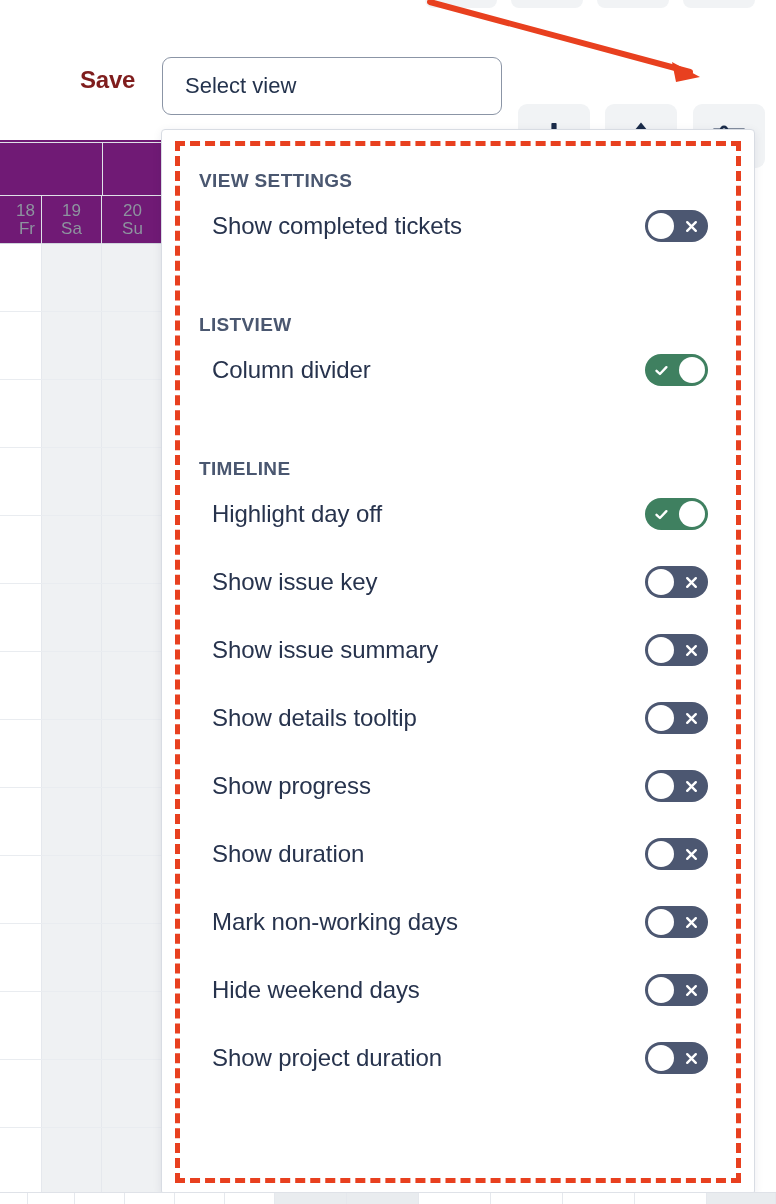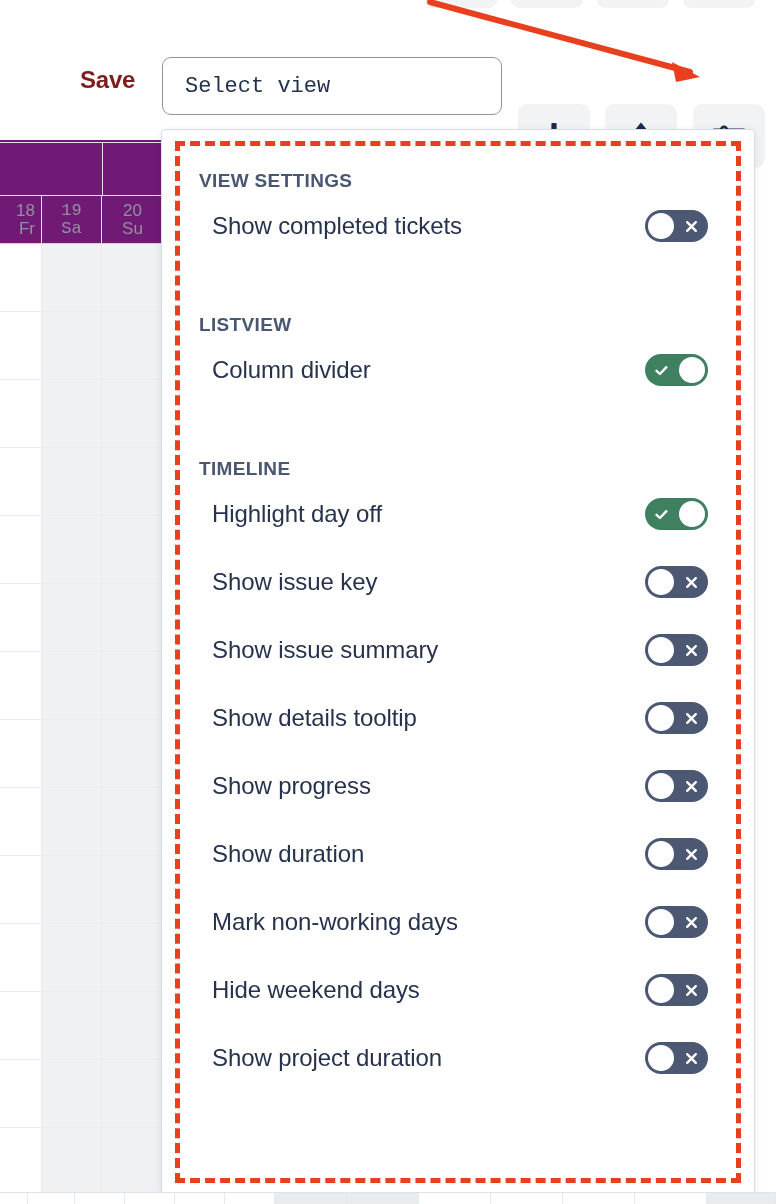--- a/index.html
+++ b/index.html
@@ -61,21 +61,20 @@
     width: 340px;
     height: 58px;
     border: 1.5px solid #8b95a6;
     border-radius: 9px;
     background: #ffffff;
     display: flex;
     align-items: center;
     padding-left: 22px;
     font-size: 22px;
     color: #24334d;
-    font-family: Liberation Mono, monospace;
   }
 
   .tool-btn {
     position: absolute;
     top: 52px;
     width: 72px;
     height: 64px;
     background: #f1f3f5;
     border-radius: 9px;
     border: none;
@@ -140,21 +139,21 @@
     border-right: 1px solid #dfe2e8;
     display: flex;
     flex-direction: column;
     align-items: center;
     justify-content: center;
     font-size: 17px;
     color: #8d949f;
     line-height: 1.08;
   }
   .day-cell.c0 { width: 42px; align-items: flex-end; padding-right: 6px; }
-  .day-cell.c1 { width: 60px; font-family: Liberation Mono, monospace; }
+  .day-cell.c1 { width: 60px; }
   .day-cell.c2 { width: 62px; }
 
   .grid-body {
     position: absolute;
     left: 0; top: 104px;
     width: 165px;
     height: 960px;
   }
   .grid-row {
     height: 68px;

